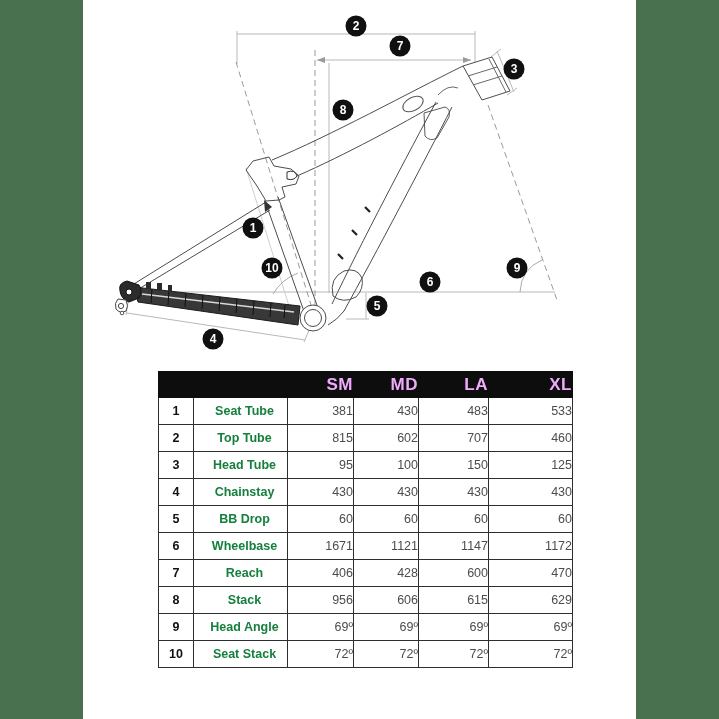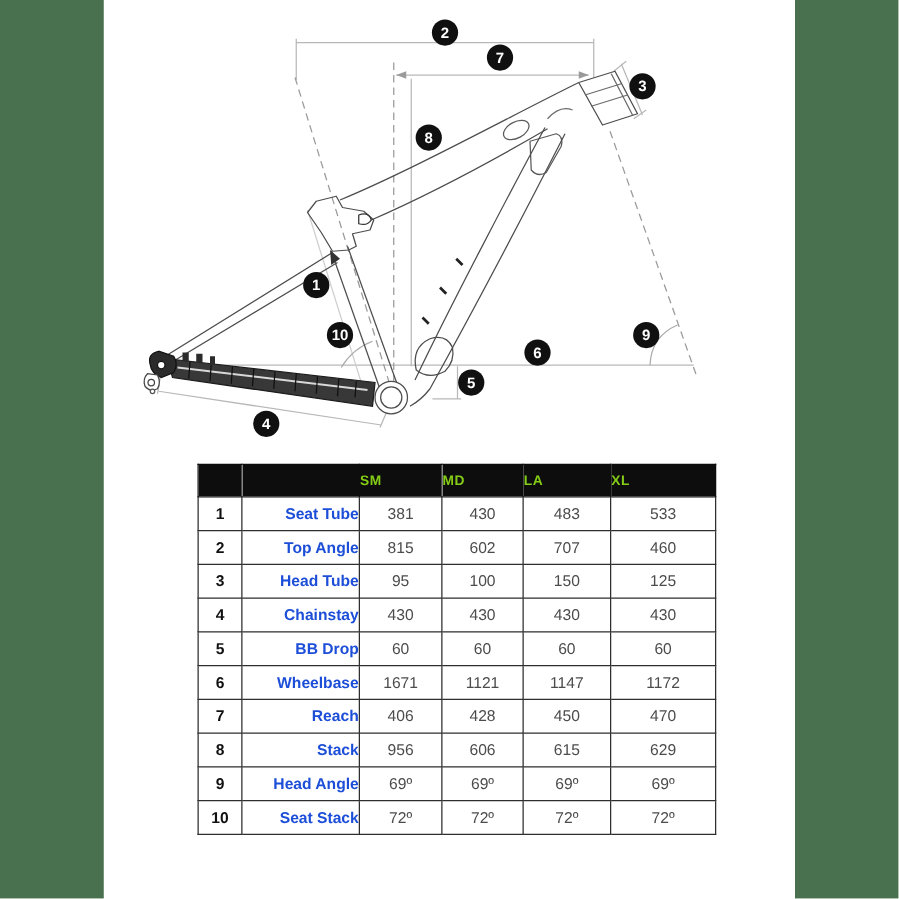--- a/index.html
+++ b/index.html
@@ -6,26 +6,26 @@
   .page{position:relative;width:719px;height:719px;background:#ffffff;overflow:hidden;
         font-family:"Liberation Sans",sans-serif;}
   .band{position:absolute;top:0;width:83px;height:719px;z-index:0;}
   .band-left{left:0;}
   .band-right{left:636px;}
   #diagram-svg{position:absolute;left:0;top:0;z-index:1;}
   
   #geo-table{position:absolute;left:158px;top:371px;width:414px;z-index:2;
              border-collapse:collapse;table-layout:fixed;background:#ffffff;}
   #geo-table th,#geo-table td{border:1px solid #2e2e2e;padding:0;overflow:hidden;white-space:nowrap;}
-  #geo-table thead th{background:#0d0d0d;border-color:#0d0d0d;color:#84cc16;height:25px;
-                      font-size:11px;font-weight:bold;text-align:left;letter-spacing:.5px;}
+  #geo-table thead th{background:#0d0d0d;border-color:#0d0d0d;color:#f0abfc;height:25px;
+                      font-size:17px;font-weight:bold;text-align:right;letter-spacing:.5px;}
   #geo-table tbody td{height:26px;font-size:12.5px;}
   #geo-table td.cell-num{font-weight:bold;color:#111111;text-align:center;}
-  #geo-table td.cell-label{font-weight:bold;color:#1d4ed8;text-align:right;padding-left:8px;}
-  #geo-table td.cell-val{color:#4c4c4c;text-align:center;}
+  #geo-table td.cell-label{font-weight:bold;color:#15803d;text-align:center;padding-left:8px;}
+  #geo-table td.cell-val{color:#4c4c4c;text-align:right;}
 </style>
 </head>
 <body>
 
 <div class="page">
 
   <div class="band band-left" style="background: rgb(73, 113, 79);"></div>
   <div class="band band-right" style="background: rgb(73, 113, 79);"></div>
 
   <svg id="diagram-svg" width="719" height="719" viewBox="0 0 719 719">
@@ -174,21 +174,21 @@
         <tr>
           <td class="cell-num">1</td>
           <td class="cell-label">Seat Tube</td>
           <td class="cell-val">381</td>
           <td class="cell-val">430</td>
           <td class="cell-val">483</td>
           <td class="cell-val">533</td>
         </tr>
         <tr>
           <td class="cell-num">2</td>
-          <td class="cell-label">Top Angle</td>
+          <td class="cell-label">Top Tube</td>
           <td class="cell-val">815</td>
           <td class="cell-val">602</td>
           <td class="cell-val">707</td>
           <td class="cell-val">460</td>
         </tr>
         <tr>
           <td class="cell-num">3</td>
           <td class="cell-label">Head Tube</td>
           <td class="cell-val">95</td>
           <td class="cell-val">100</td>
@@ -217,21 +217,21 @@
           <td class="cell-val">1671</td>
           <td class="cell-val">1121</td>
           <td class="cell-val">1147</td>
           <td class="cell-val">1172</td>
         </tr>
         <tr>
           <td class="cell-num">7</td>
           <td class="cell-label">Reach</td>
           <td class="cell-val">406</td>
           <td class="cell-val">428</td>
-          <td class="cell-val">450</td>
+          <td class="cell-val">600</td>
           <td class="cell-val">470</td>
         </tr>
         <tr>
           <td class="cell-num">8</td>
           <td class="cell-label">Stack</td>
           <td class="cell-val">956</td>
           <td class="cell-val">606</td>
           <td class="cell-val">615</td>
           <td class="cell-val">629</td>
         </tr>

